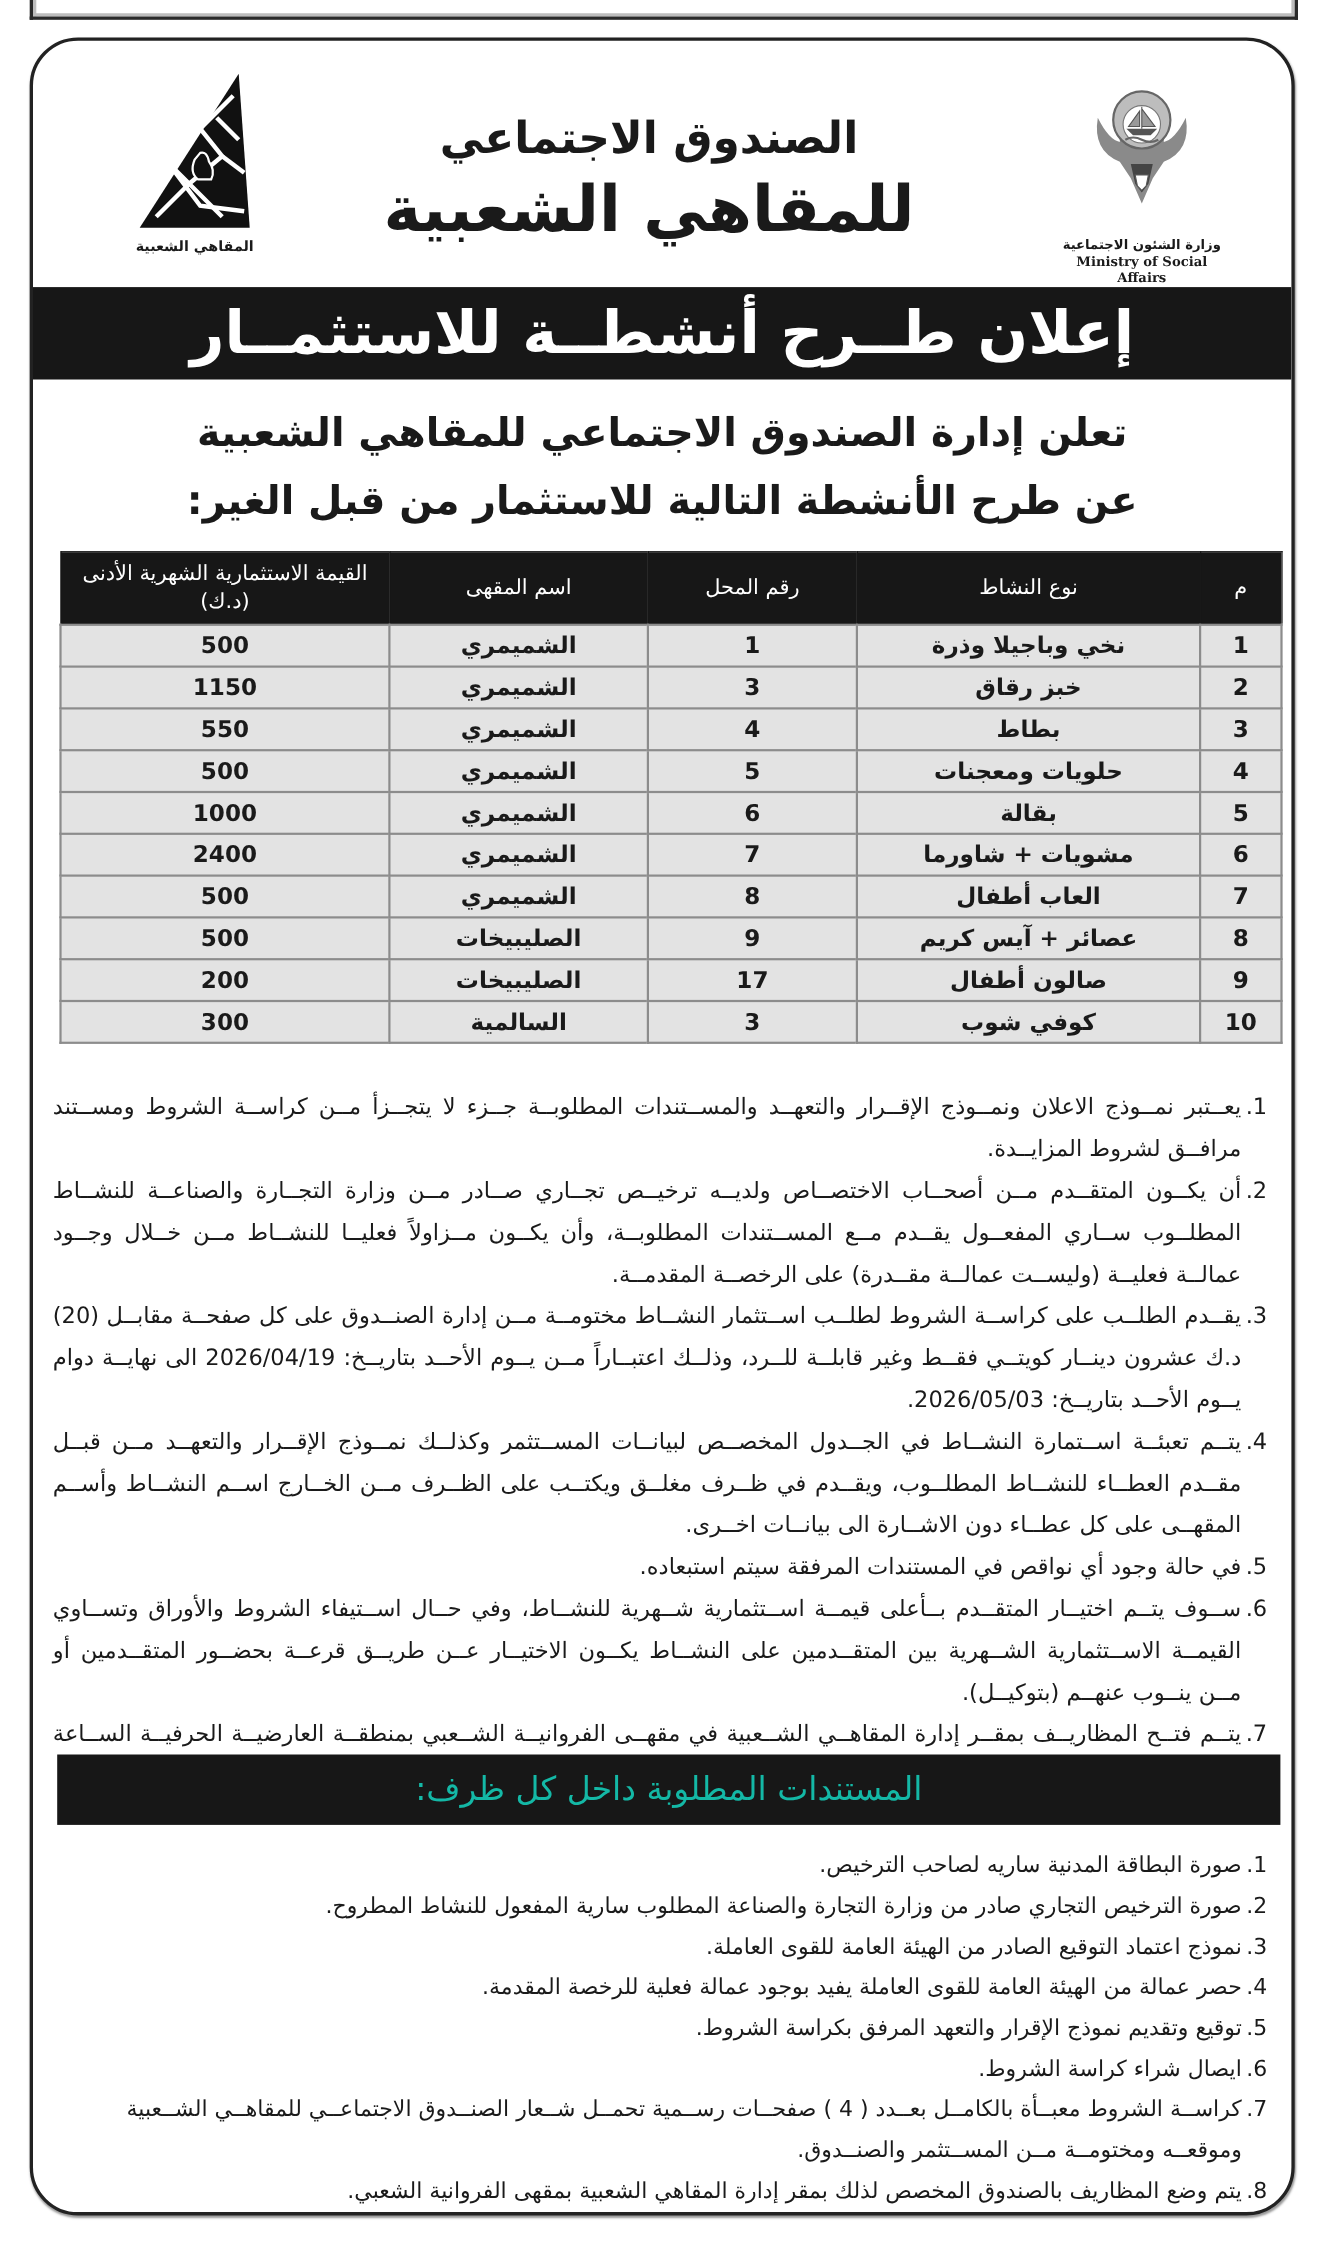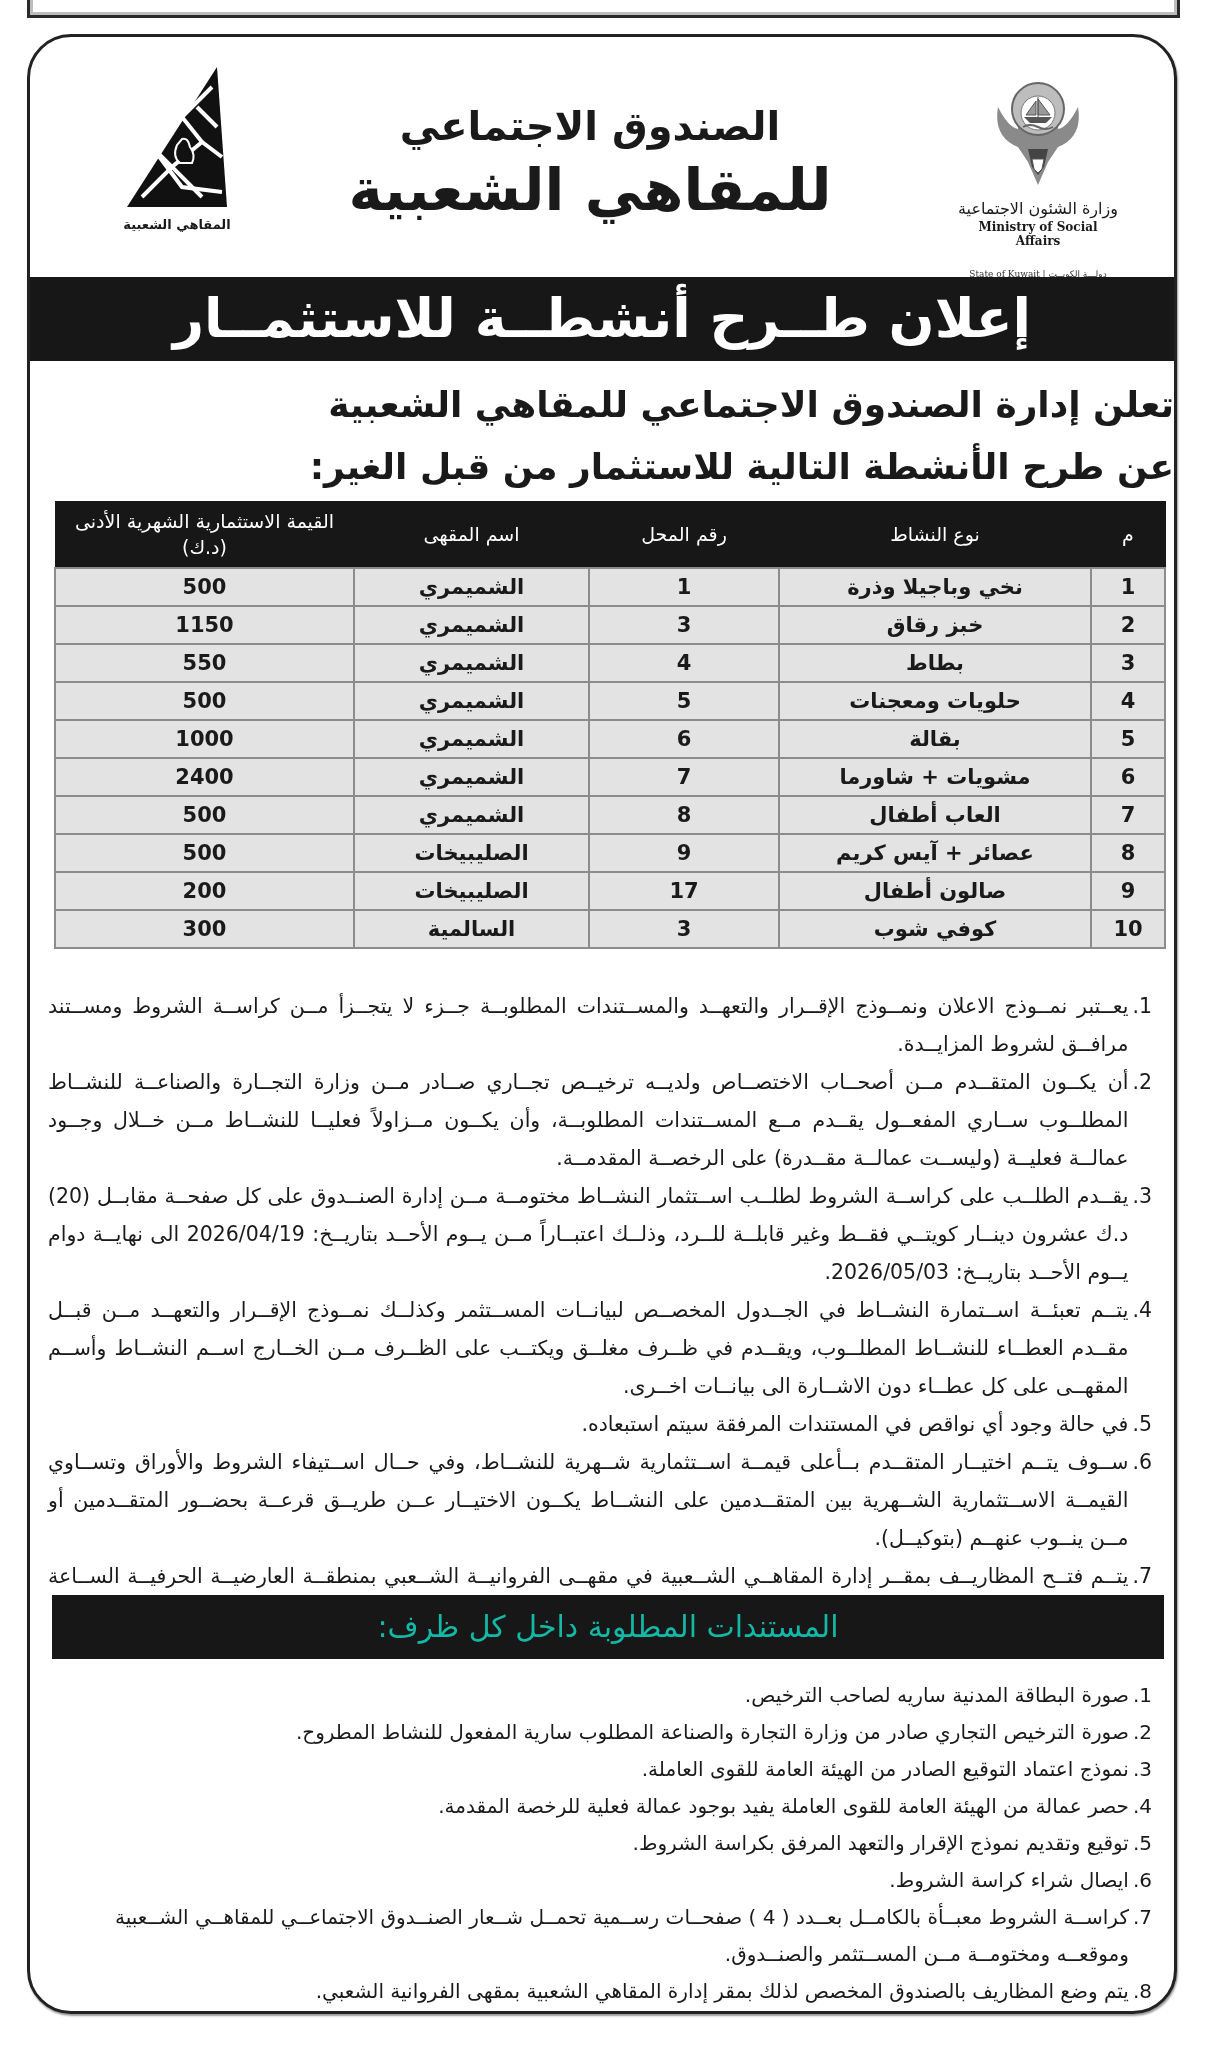--- a/index.html
+++ b/index.html
@@ -15,35 +15,35 @@
     position: absolute; left: 27px; top: 34px; width: 1150px; height: 1980px;
     border: 3px solid #222; border-radius: 44px; background: #fff;
     box-shadow: 1px 2px 2px #999;
     overflow: hidden;
   }
 
   
   .header { position: absolute; left: 0; top: 0; width: 100%; height: 240px; }
   .ministry { position: absolute; right: 56px; top: 30px; width: 160px; text-align: center; }
   .emblem { width: 100px; height: 120px; margin: 0 auto; }
-  .ministry-ar { font-size: 16px; font-weight: normal; margin-top: 8px; direction: rtl; }
+  .ministry-ar { font-size: 12px; font-weight: bold; margin-top: 24px; direction: rtl; }
   .ministry-en { font-family: "DejaVu Serif", serif; font-size: 12px; font-weight: bold; margin-top: 2px; }
   .ministry-state { font-family: "DejaVu Serif", serif; font-size: 9px; margin-top: 21px; color: #333; }
   .fund-logo { position: absolute; left: 92px; top: 30px; width: 110px; height: 175px; }
   .fund-logo-text { position: absolute; left: 0; top: 150px; width: 100%; text-align: center; font-size: 13px; font-weight: bold; direction: rtl; }
   .title-block { position: absolute; left: 300px; width: 520px; top: 62px; text-align: center; direction: rtl; }
   .title-1 { font-size: 40px; font-weight: bold; letter-spacing: -1px; line-height: 54px; }
   .title-2 { font-size: 58px; font-weight: bold; letter-spacing: -1px; line-height: 74px; }
 
   .banner {
-    position: absolute; left: 0; top: 240px; width: 100%; height: 84px;
+    position: absolute; left: 0; top: 224px; width: 100%; height: 84px;
     background: #171717; color: #fff; text-align: center; direction: rtl;
     font-size: 54px; font-weight: bold; line-height: 84px; letter-spacing: -1px;
   }
-  .intro { position: absolute; left: 0; top: 337px; width: 100%; direction: rtl; }
+  .intro { position: absolute; left: 0; top: 326px; width: 100%; text-align: center; direction: rtl; }
   .intro div { font-size: 36px; font-weight: bold; line-height: 62px; letter-spacing: -0.5px; }
 
   
   table.items {
     position: absolute; left: 24px; top: 464px; width: 1110px;
     border-collapse: collapse; direction: rtl; table-layout: fixed;
   }
   table.items th {
     background: #171717; color: #fff; font-size: 19px; font-weight: normal;
     height: 66px; line-height: 26px; text-align: center; border: 1px solid #171717;

